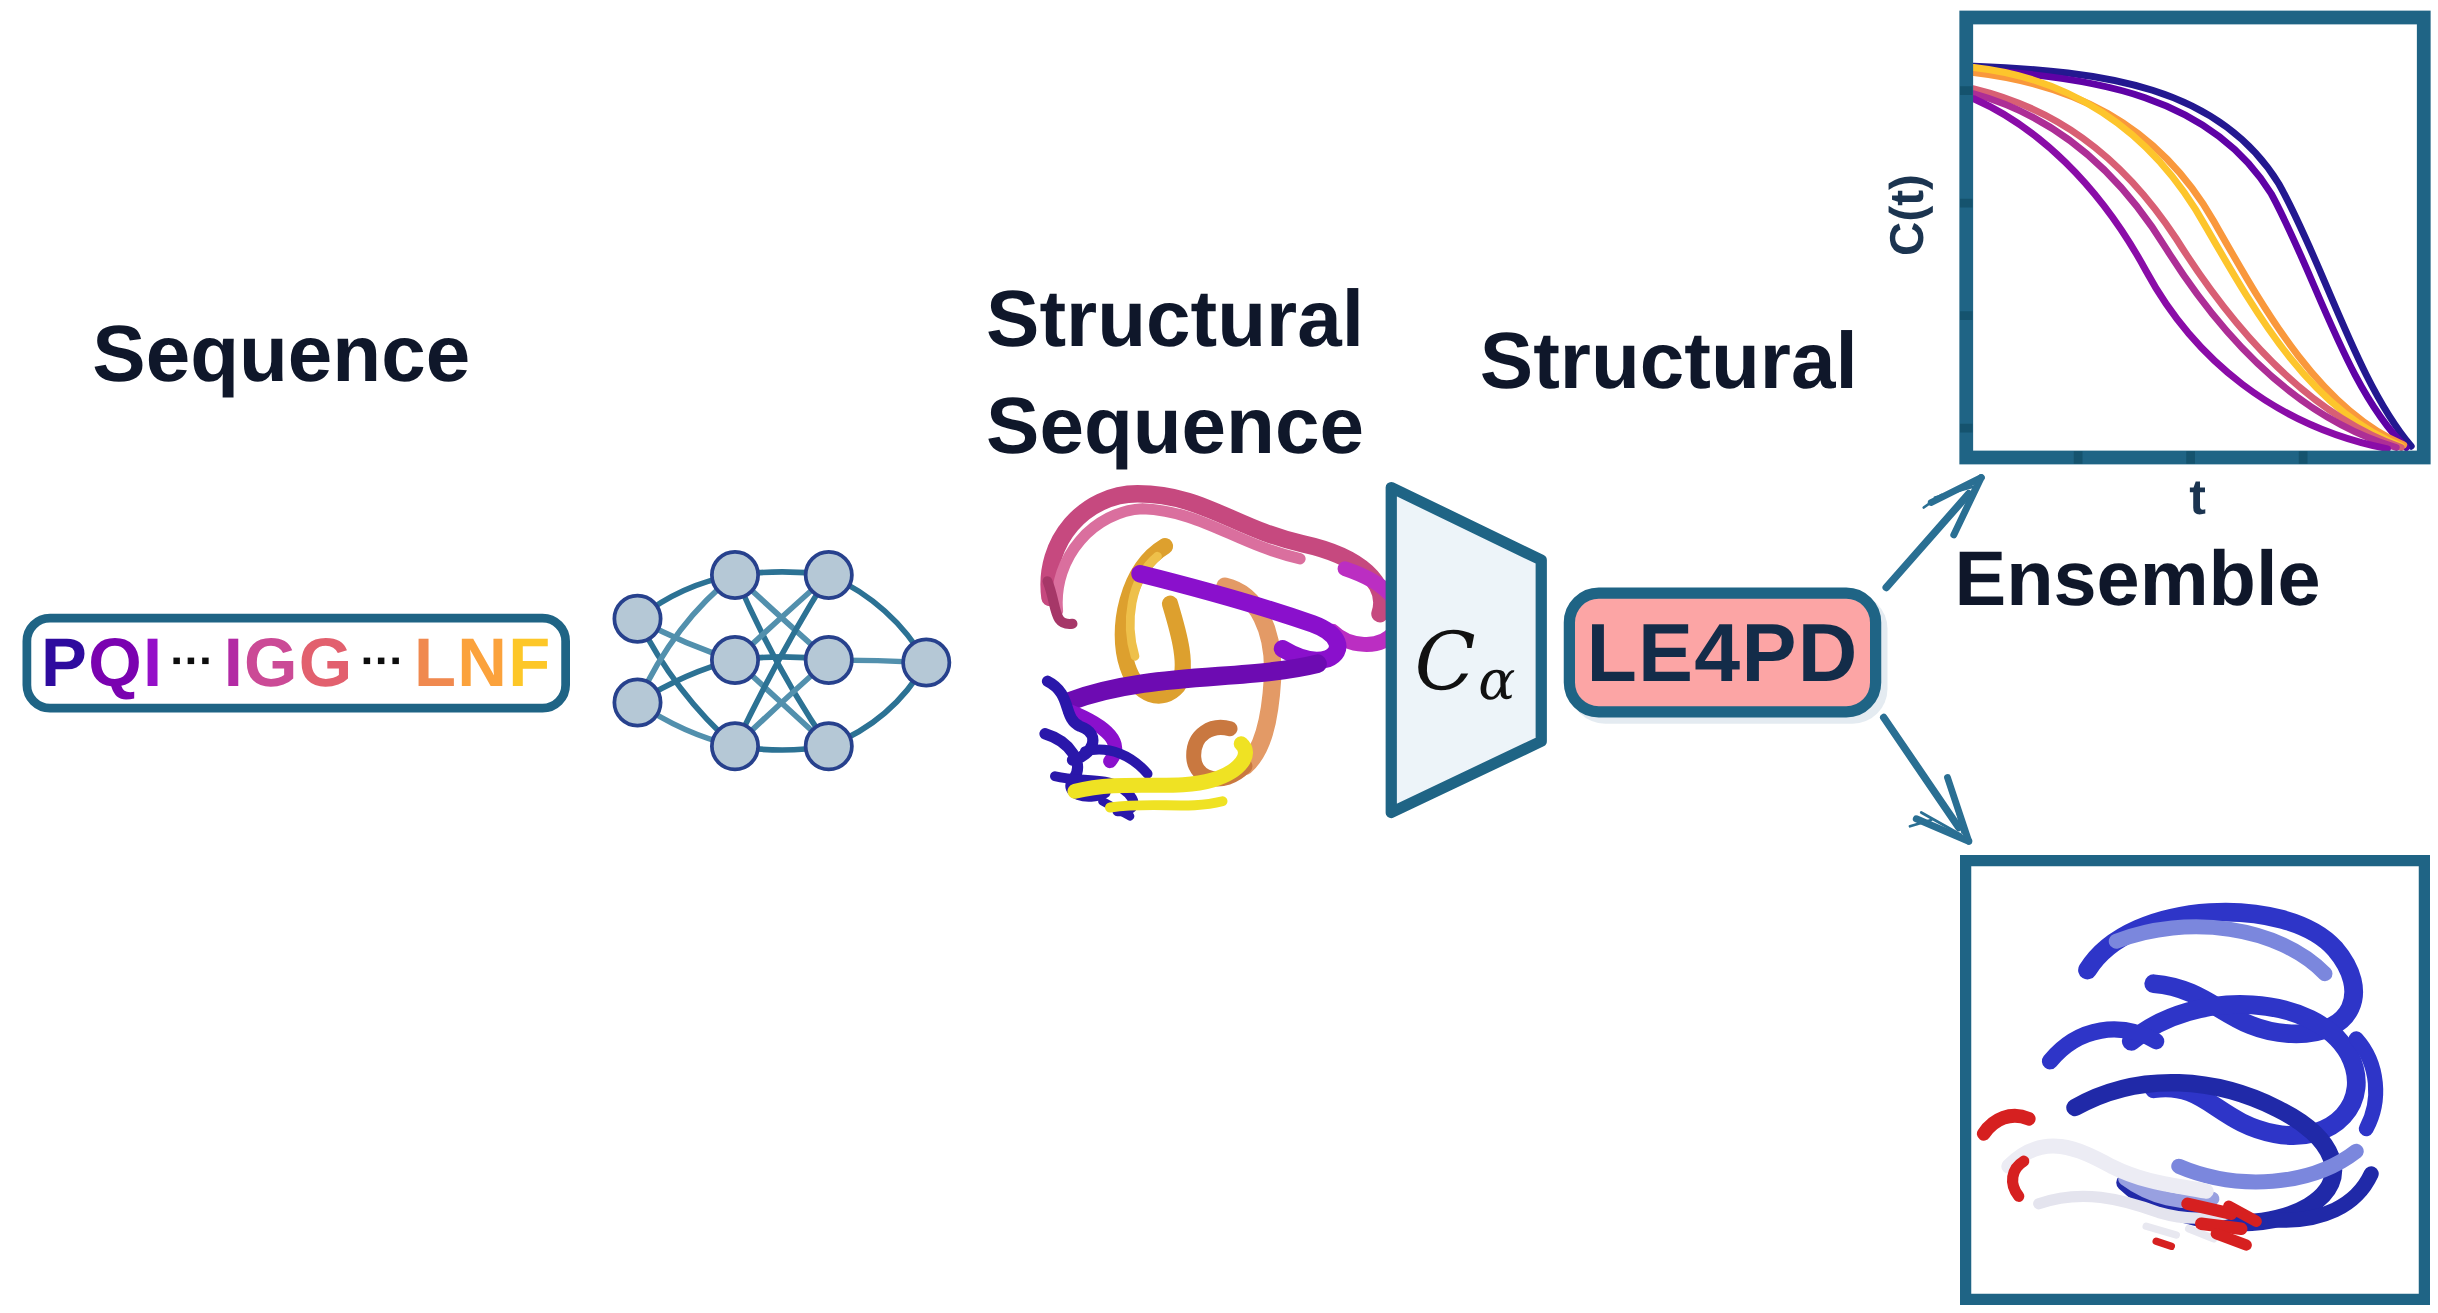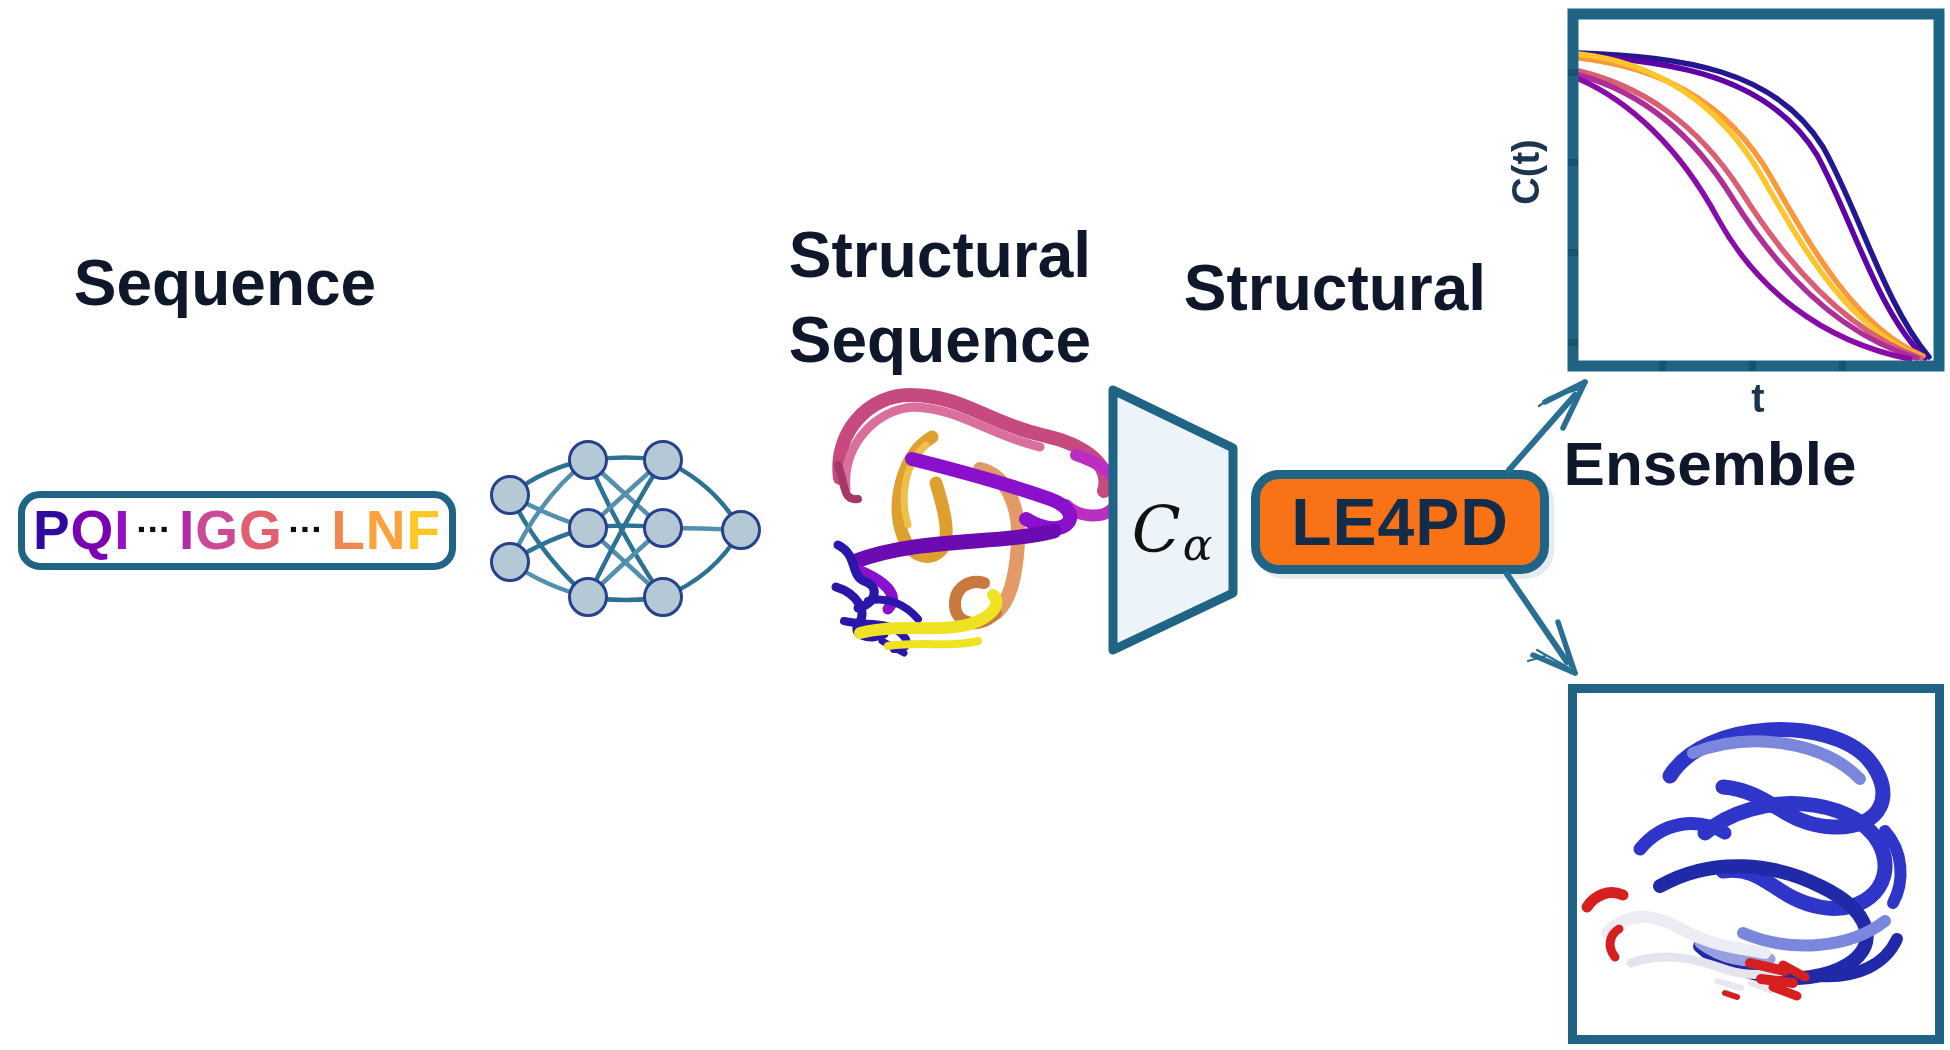--- a/index.html
+++ b/index.html
@@ -11,22 +11,22 @@
   .h62{font-size:62px;line-height:68px;}
   .two-line{line-height:85px;}
   
   #seq-box{left:18px;top:491px;width:438px;height:79px;box-sizing:border-box;
            border:7px solid #1f6485;border-radius:22px;background:#fff;
            display:flex;align-items:center;justify-content:center;}
   #seq-letters{display:flex;align-items:center;}
   .seq-letter{font-size:55px;font-weight:700;letter-spacing:1px;line-height:55px;}
   .seq-dots{font-size:21px;letter-spacing:4px;margin:0 7px;line-height:21px;transform:translateY(-2px);}
   
-  #le4pd-box{left:1251px;top:470px;width:298px;height:104px;box-sizing:border-box;
-             border:9px solid #1f6485;border-radius:28px;background:#f97316;
+  #le4pd-box{left:1251px;top:470px;width:254px;height:104px;box-sizing:border-box;
+             border:9px solid #1f6485;border-radius:28px;background:#fca5a5;
              display:flex;align-items:center;justify-content:center;
              box-shadow:5px 5px 0 rgba(196,210,224,0.45);}
   #le4pd-box span{font-size:66px;font-weight:800;color:#132c49;letter-spacing:1px;}
   
   #ca-label{left:1117px;top:488px;width:110px;height:84px;display:flex;
             align-items:center;justify-content:center;color:#111;}
   .ca-main{font-family:"DejaVu Serif",serif;font-style:italic;font-size:64px;}
   .ca-sub{font-family:"DejaVu Serif",serif;font-style:italic;font-size:44px;
           vertical-align:-16px;margin-left:2px;display:inline-block;transform:translateY(14px);}
   

